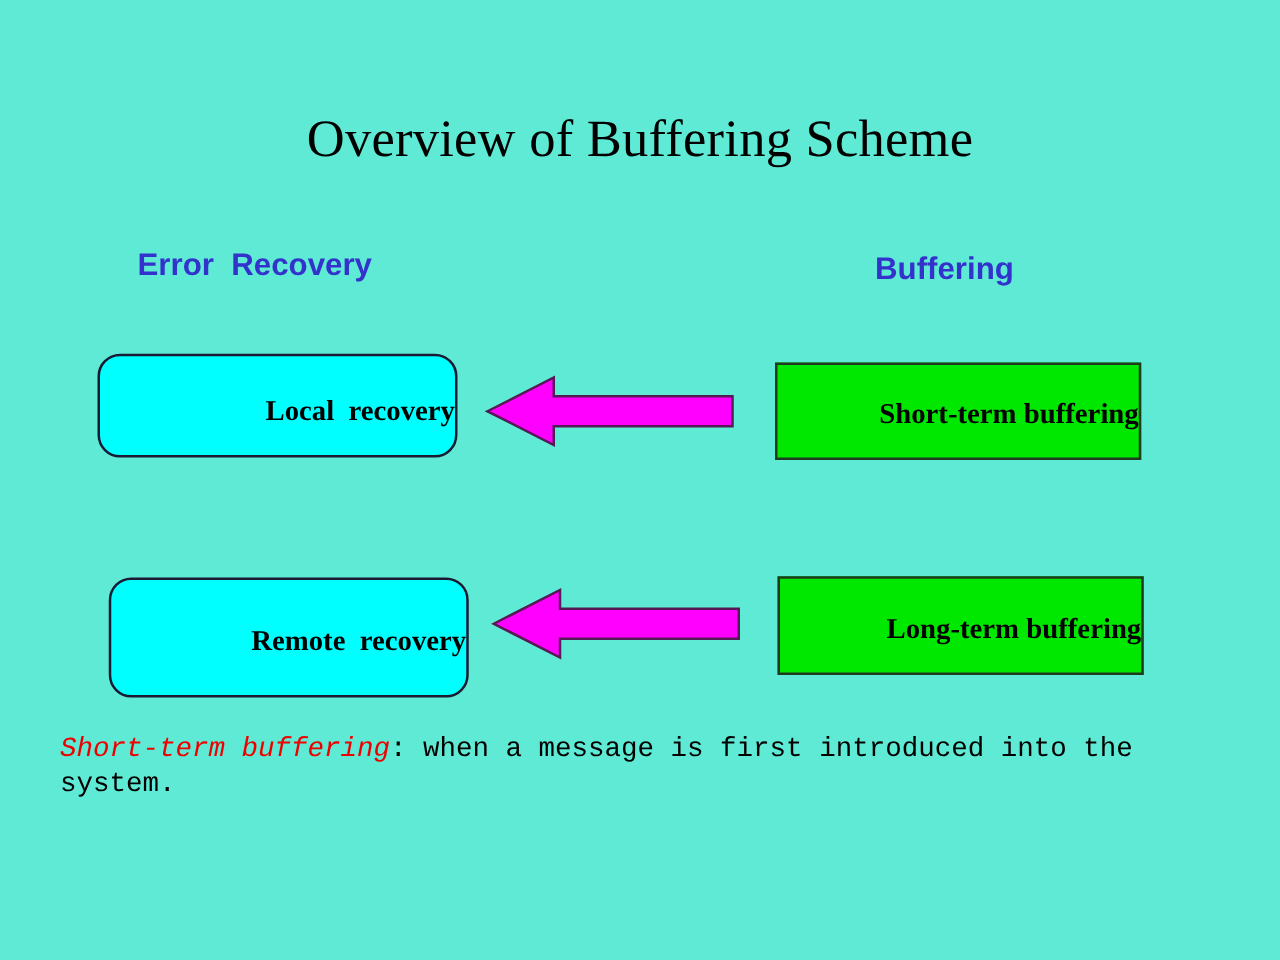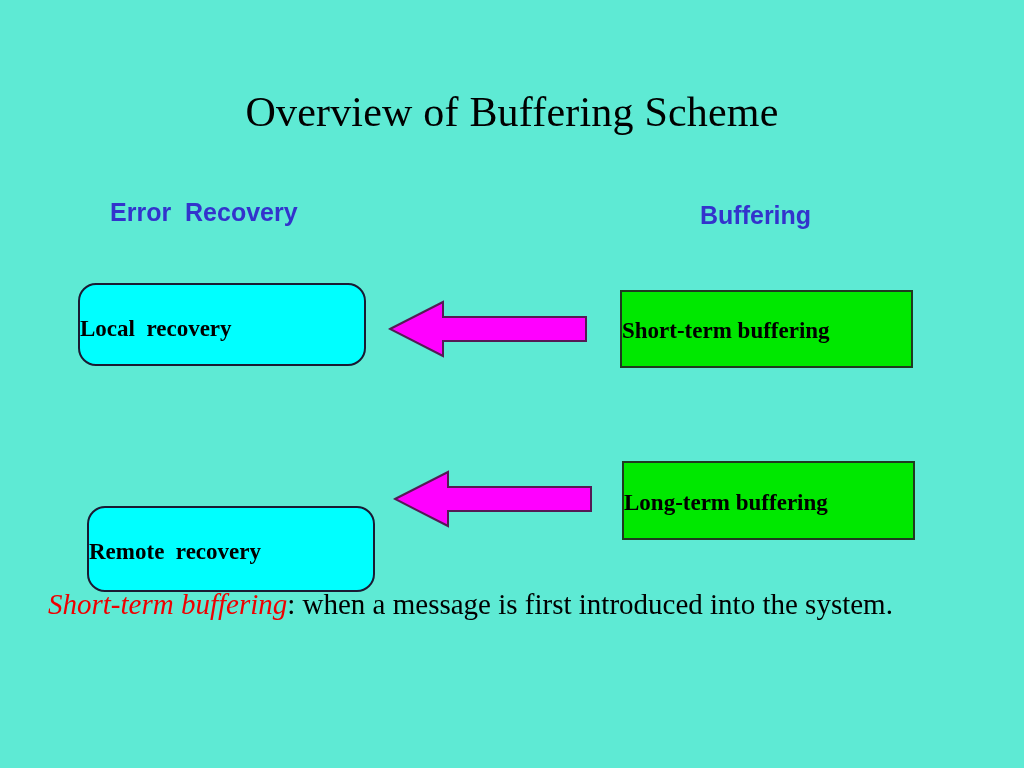--- a/index.html
+++ b/index.html
@@ -48,41 +48,41 @@
   }
   .col-head.left  { left: 110px; top: 198px; }
   .col-head.right { left: 700px; top: 201px; }
 
   
   .box {
     position: absolute;
     box-sizing: border-box;
     display: flex;
     align-items: center;
-    justify-content: flex-start;
+    justify-content: flex-end;
     font-family: "Liberation Serif", serif;
     font-weight: bold;
     font-size: 23px;
     color: #000000;
     white-space: pre;
     text-align: center;
   }
   .box-cyan {
     background: #00ffff;
     border: 2px solid #1a1a33;
     border-radius: 18px;
   }
   .box-green {
     background: #00e800;
     border: 2px solid #1f3a1f;
     border-radius: 0;
   }
   .box.b1 { left: 78px;  top: 283px; width: 288px; height: 83px; }
   .box.b2 { left: 620px; top: 290px; width: 293px; height: 78px; }
-  .box.b3 { left: 87px;  top: 462px; width: 288px; height: 86px; margin-top: 44px; }
+  .box.b3 { left: 87px;  top: 462px; width: 288px; height: 96px; }
   .box.b4 { left: 622px; top: 461px; width: 293px; height: 79px; }
 
   
   .box.b1 .box-label { transform: translateY(4px); }
   .box.b3 .box-label { transform: translateY(3px); }
   .box.b2 .box-label { transform: translateY(2px); }
   .box.b4 .box-label { transform: translateY(2px); }
 
   
   .arrow {
@@ -90,22 +90,22 @@
     display: block;
   }
   .arrow.a1 { left: 388px; top: 298px; width: 200px; height: 62px; }
   .arrow.a2 { left: 393px; top: 468px; width: 200px; height: 62px; }
 
   
   .note {
     position: absolute;
     left: 48px;
     width: 940px;
-    font-family: Liberation Serif, serif;
-    font-size: 29px;
+    font-family: Liberation Mono, monospace;
+    font-size: 22px;
     color: #000000;
     line-height: 1.28;
   }
   .note.n1 { top: 586px; }
   .note.n2 { top: 637px; }
   .note .lead {
     color: #ee0000;
     font-style: italic;
   }
 </style>

